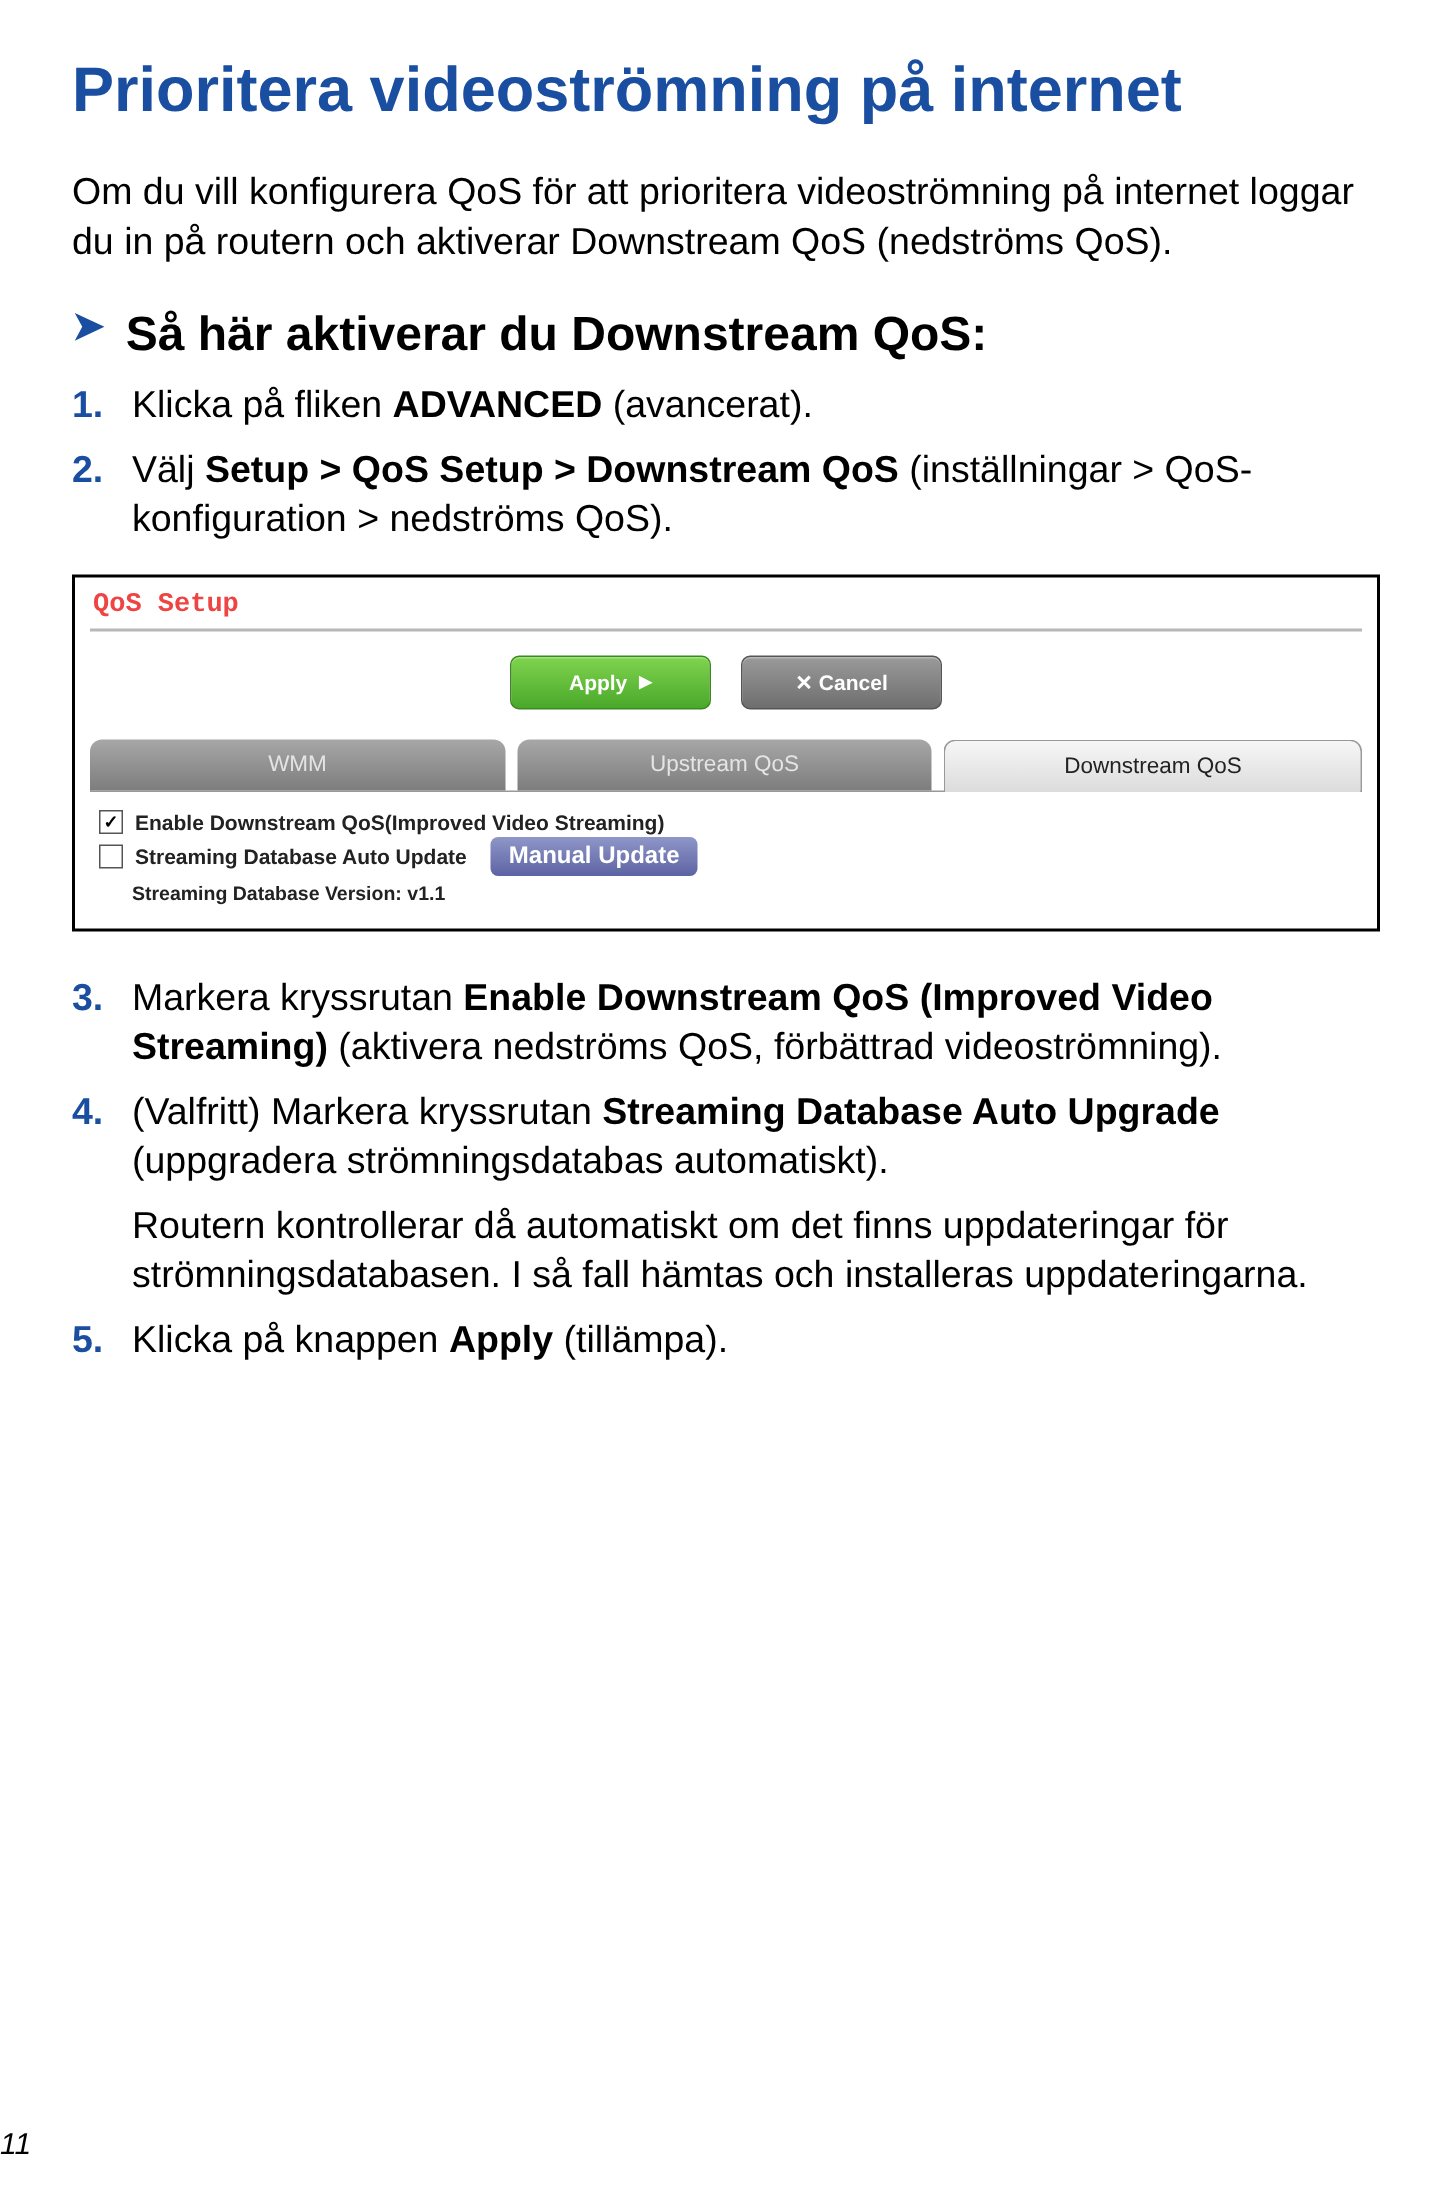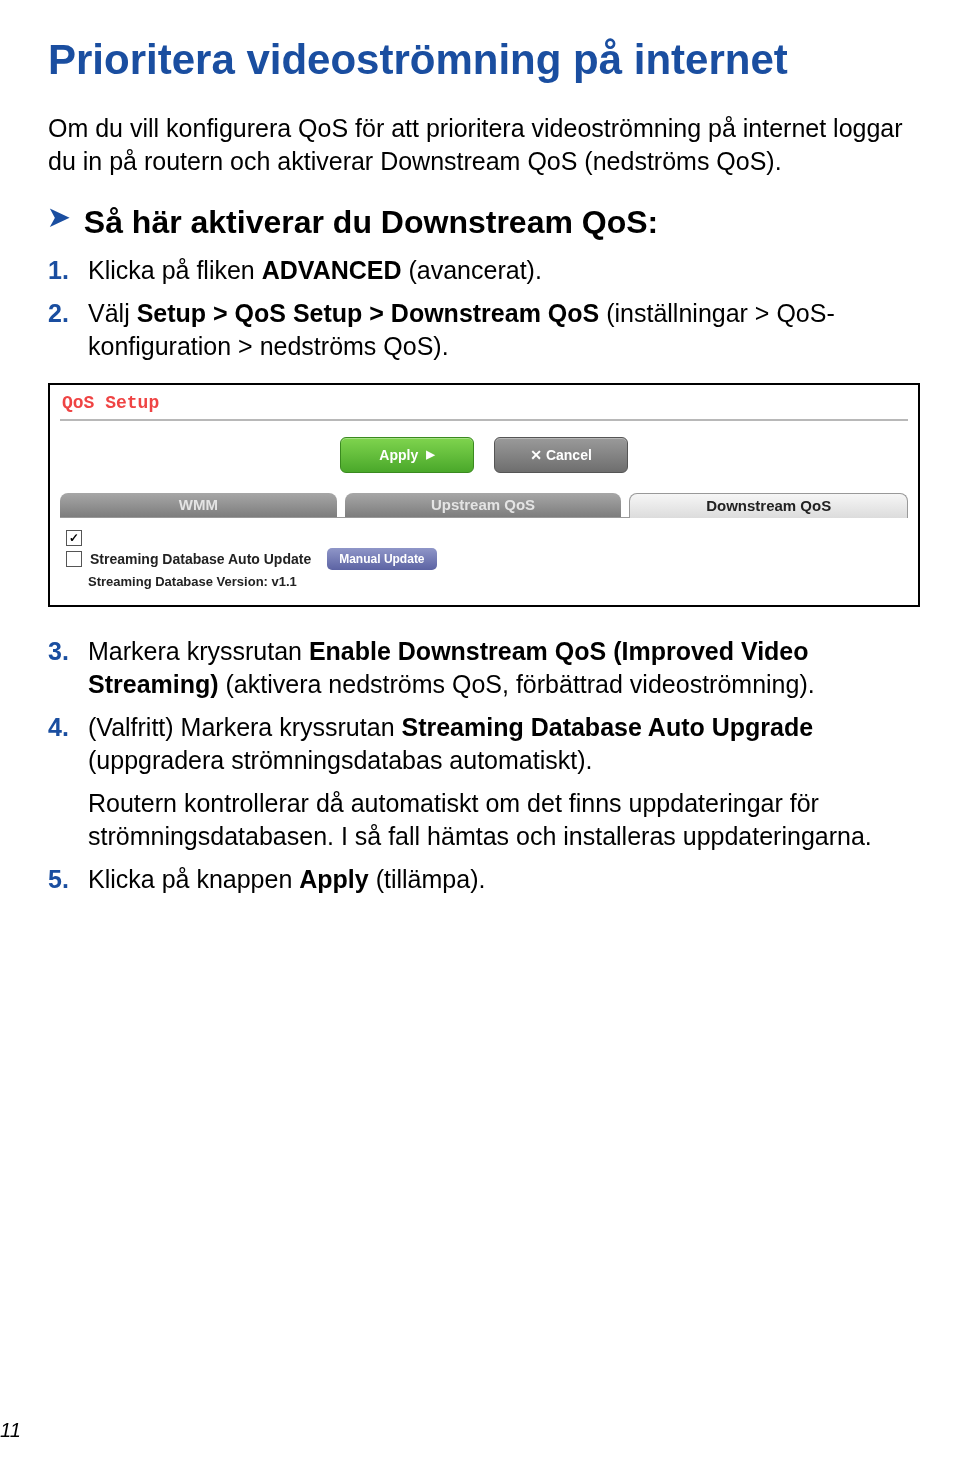--- a/index.html
+++ b/index.html
@@ -106,23 +106,23 @@
     min-width:96px;
   }
   .btn-cancel .x{margin-right:4px;font-weight:700;}
   .tabs{
     display:flex;
     gap:8px;
   }
   .tab{
     flex:1;
     display:flex;align-items:center;justify-content:center;
-    height:24px;
+    height:34px;
     border-radius:8px 8px 0 0;
-    font-size:15px;font-weight:700;
+    font-size:15px;font-weight:400;
   }
   .tab-inactive{
     background:linear-gradient(#a7a7a7,#7d7d7d);
     color:#e4e4e4;
   }
   .tab-active{
     background:linear-gradient(#f6f6f6,#dcdcdc);
     color:#222;
     border:1px solid #999;border-bottom:none;text-align:right;
   }
@@ -138,21 +138,21 @@
     gap:8px;
   }
   .chk{
     width:14px;height:14px;border:1px solid #555;background:#fff;
     display:flex;align-items:center;justify-content:center;
     font-size:12px;line-height:1;color:#000;
   }
   .pill{
     background:linear-gradient(#8f96c8,#5c63a3);
     color:#fff;border-radius:5px;
-    font-size:12px;font-weight:700;
+    font-size:16px;font-weight:700;
     padding:4px 12px;margin-left:8px;
   }
   .ver-row{
     font-size:13px;font-weight:700;color:#222;
     margin:4px 0 0 22px;
   }
   .page-num{
     position:absolute;
     bottom:22px;left:0;right:0;
     font-size:20px;
@@ -200,20 +200,21 @@
     </div>
   </div>
   <div class="tabs">
     <div class="tab tab-inactive">WMM</div>
     <div class="tab tab-inactive">Upstream QoS</div>
     <div class="tab tab-active">Downstream QoS</div>
   </div>
   <div class="tab-pane">
     <div class="chk-row">
       <span class="chk">✓</span>
+      <span>Enable Downstream QoS(Improved Video Streaming)</span>
     </div>
     <div class="chk-row">
       <span class="chk"></span>
       <span>Streaming Database Auto Update</span>
       <span class="pill">Manual Update</span>
     </div>
     <div class="ver-row">
       <span>Streaming Database Version:</span>
       <span>v1.1</span>
     </div>

